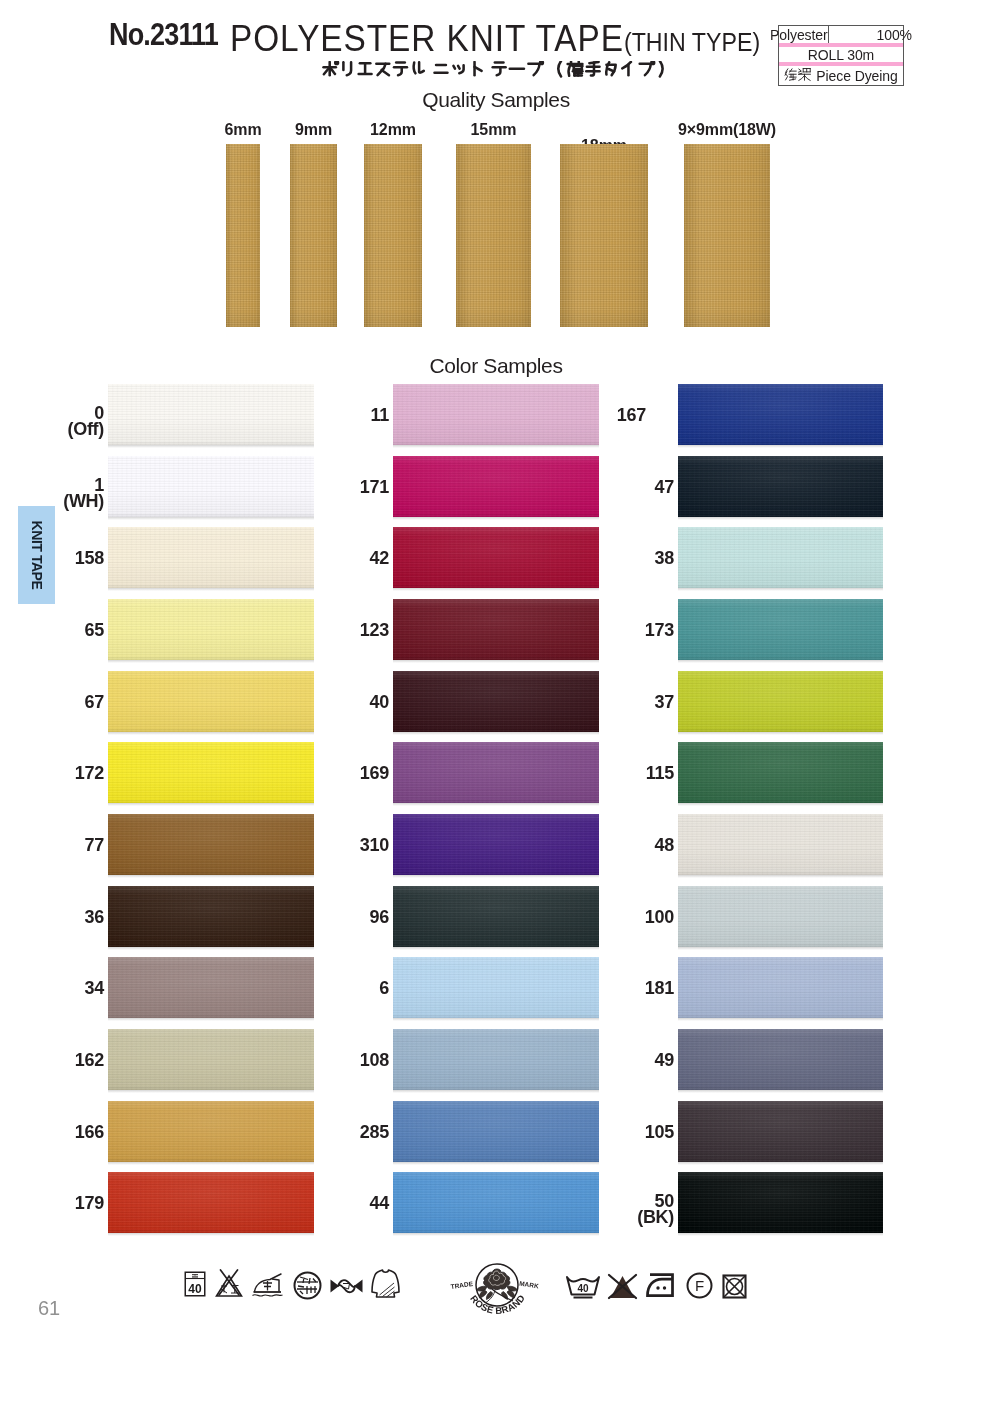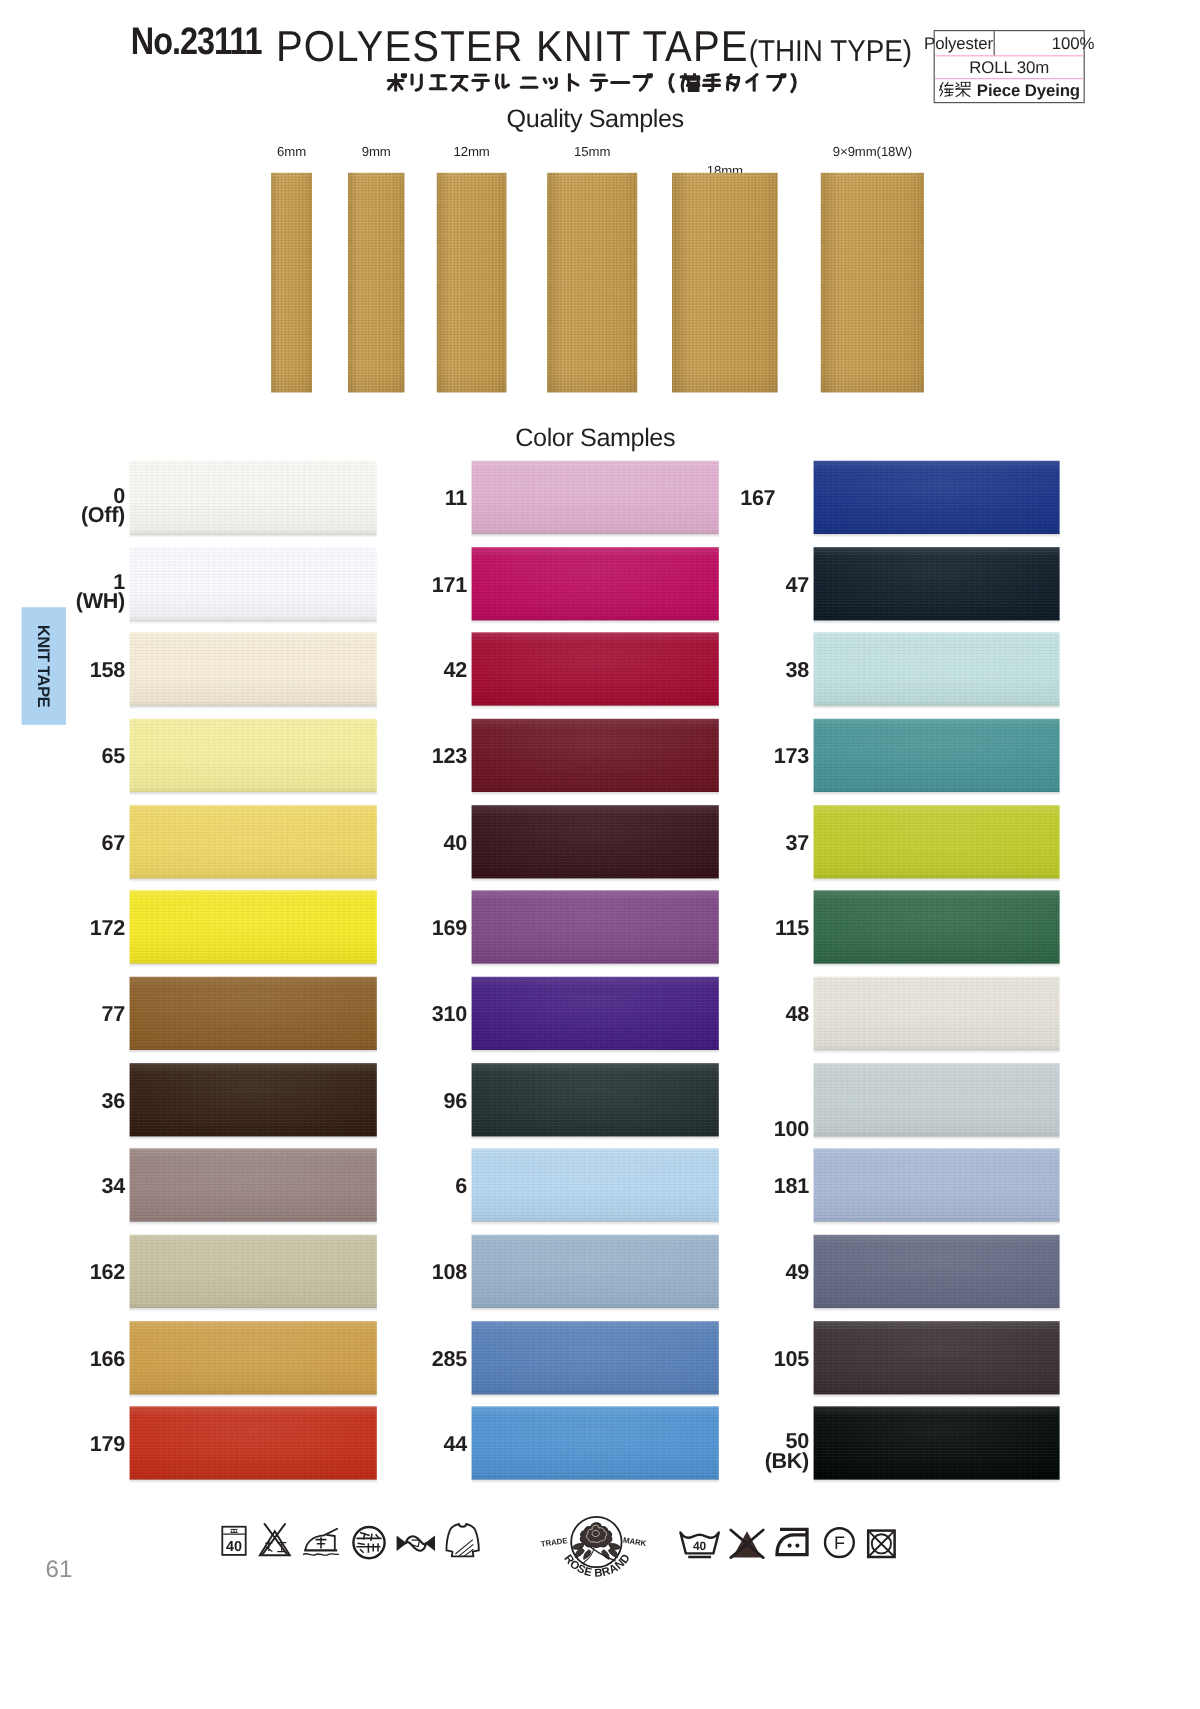--- a/index.html
+++ b/index.html
@@ -7,36 +7,36 @@
        font-family:"Liberation Sans",sans-serif;color:#231f20;overflow:hidden;}
   .abs{position:absolute;}
 
   
   #hdr-no{left:109px;top:16px;font-size:32px;font-weight:bold;letter-spacing:-1px;transform:scaleX(0.845);transform-origin:left top;}
   #hdr-title{left:230px;top:18px;font-size:36px;letter-spacing:1.0px;white-space:nowrap;transform:scaleX(0.928);transform-origin:left top;}
   #hdr-title .sfx{font-size:25px;letter-spacing:0px;}
   #hdr-jp{left:322px;top:61px;}
   #spec{left:778px;top:25px;width:126px;height:61px;box-sizing:border-box;
         border:1px solid #575757;display:flex;flex-direction:column;}
-  #spec .r{display:flex;border-bottom:1px solid #f9a8d4;
+  #spec .r{display:flex;border-bottom:4px solid #f9a8d4;
            align-items:center;justify-content:center;font-size:14px;
            letter-spacing:-0.1px;box-sizing:border-box;}
-  #spec .r1{height:22px;} #spec .r2{height:19px;} #spec .r3{height:20px;border-bottom:none;font-weight:bold;}
+  #spec .r1{height:22px;} #spec .r2{height:19px;} #spec .r3{height:20px;border-bottom:none;}
   #spec .c1{width:84px;text-align:center;border-right:1px solid #575757;height:100%;
             display:flex;align-items:center;justify-content:center;box-sizing:border-box;}
   #spec .c2{flex:1;text-align:center;margin-left:48px;}
   #spec .full{width:100%;text-align:center;display:flex;align-items:center;justify-content:center;}
 
   
   .sec-h{width:1000px;text-align:center;font-size:21px;letter-spacing:-0.35px;}
   #h-quality{left:-4px;top:88px;}
   #h-color{left:-4px;top:354px;}
 
   
-  .q-lab{position:absolute;font-size:11px;text-align:center;font-weight:400;white-space:nowrap;letter-spacing:-0.1px;}
+  .q-lab{position:absolute;font-size:16px;text-align:center;font-weight:700;white-space:nowrap;letter-spacing:-0.1px;}
   .q-tape{position:absolute;top:144px;height:183px;}
 
   
   .tex{position:absolute;inset:0;pointer-events:none;
        background-image:
          repeating-linear-gradient(0deg,
             rgba(0,0,0,0.050) 0px, rgba(0,0,0,0.010) 0.75px,
             rgba(255,255,255,0.052) 1.35px, rgba(255,255,255,0.010) 1.95px,
             rgba(0,0,0,0.050) 2.55px),
          repeating-linear-gradient(90deg,
@@ -472,21 +472,21 @@
       <div class="tex"></div>
     </div>
     <div class="cs-sh" style="left: 678px; top: 875px; width: 205px;"></div>
     <div class="cs-code" style="left: 568px; width: 106px; top: 838px;">
       <div>48</div>
     </div>
     <div class="cs-sw" style="left: 678px; top: 886px; width: 205px; height: 61px; background: rgb(198, 209, 211);">
       <div class="tex"></div>
     </div>
     <div class="cs-sh" style="left: 678px; top: 947px; width: 205px;"></div>
-    <div class="cs-code" style="left: 568px; width: 106px; top: 910px; margin-top: 24px;">
+    <div class="cs-code" style="left: 568px; width: 106px; top: 910px;">
       <div>100</div>
     </div>
     <div class="cs-sw" style="left: 678px; top: 957px; width: 205px; height: 61px; background: rgb(168, 184, 214);">
       <div class="tex"></div>
     </div>
     <div class="cs-sh" style="left: 678px; top: 1018px; width: 205px;"></div>
     <div class="cs-code" style="left: 568px; width: 106px; top: 981px;">
       <div>181</div>
     </div>
     <div class="cs-sw" style="left: 678px; top: 1029px; width: 205px; height: 61px; background: rgb(98, 103, 129);">

